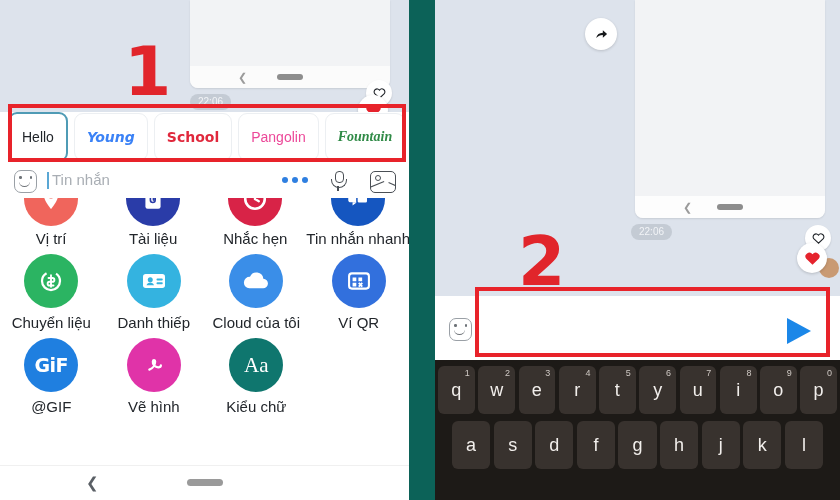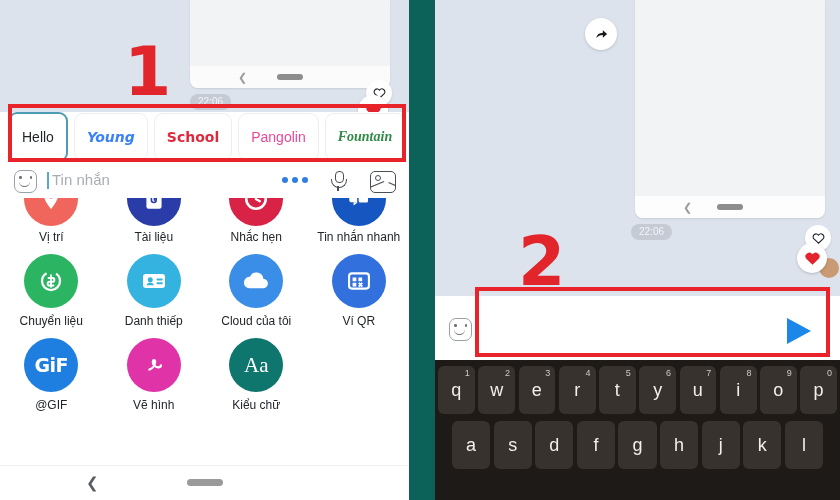--- a/index.html
+++ b/index.html
@@ -59,21 +59,21 @@
   .imgicon{position:absolute;left:370px;top:9px;width:24px;height:20px;border:1.6px solid #4a4f55;border-radius:5px;overflow:hidden;}
   .imgicon .sun{position:absolute;left:4px;top:3px;width:4px;height:4px;border:1.4px solid #4a4f55;border-radius:50%;}
   .imgicon .mtn{position:absolute;left:-2px;bottom:-5px;width:18px;height:12px;border-top:1.6px solid #4a4f55;transform:rotate(-22deg);}
   .imgicon .mtn2{position:absolute;right:-3px;bottom:-3px;width:12px;height:10px;border-top:1.6px solid #4a4f55;transform:rotate(24deg);}
 
   
   .attach{position:absolute;left:0;top:198px;width:410px;height:268px;background:#fff;}
   .grid{display:grid;grid-template-columns:repeat(4,1fr);row-gap:6px;padding-top:0;}
   .cell{display:flex;flex-direction:column;align-items:center;height:84px;justify-content:flex-start;}
   .cell .ic{width:54px;height:54px;border-radius:50%;display:flex;align-items:center;justify-content:center;color:#fff;position:relative;overflow:hidden;}
-  .cell .lb{margin-top:6px;font-size:12px;color:#22262b;white-space:nowrap;}
+  .cell .lb{margin-top:6px;font-size:15px;color:#22262b;white-space:nowrap;}
   .row-clip{height:56px;overflow:hidden;}
   .row-clip .cell{height:56px;}
   .row-clip .cell .ic{margin-top:-26px;}
   .row-clip .cell .lb{margin-top:4px;}
 
   
   .navbar{position:absolute;left:0;bottom:0;width:410px;height:34px;background:#fff;border-top:1px solid #f0f0f0;}
   .navbar .chev{position:absolute;left:86px;top:9px;font-size:15px;color:#5a5f65;line-height:15px;}
   .navbar .pill{position:absolute;left:50%;transform:translateX(-50%);top:13px;width:36px;height:7px;border-radius:4px;background:#9a9a9a;}
 

